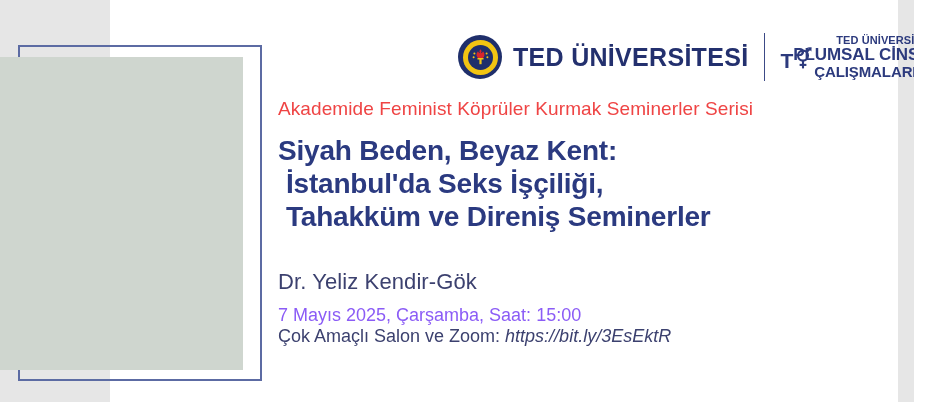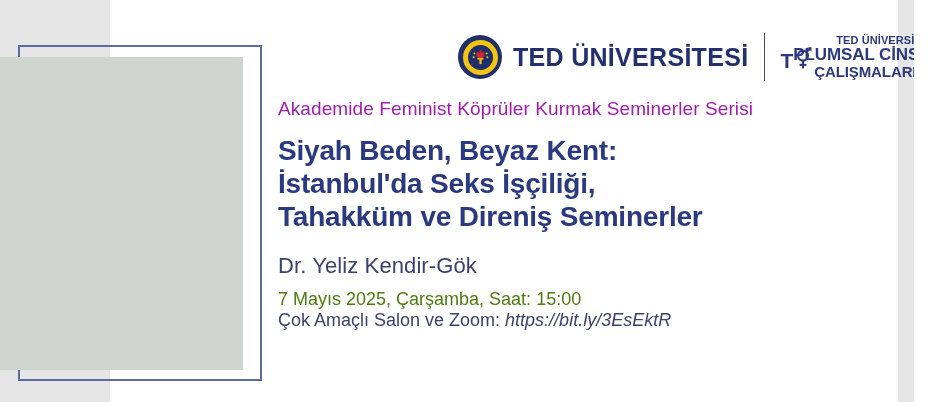--- a/index.html
+++ b/index.html
@@ -173,44 +173,44 @@
 
   
   .content {
     position: absolute;
     left: 278px; top: 98px;
     width: 620px;
     z-index: 4;
   }
   .series-line {
     font-size: 19px;
-    color: #a21caf;
+    color: #ef4444;
     letter-spacing: .1px;
     margin-bottom: 14px;
     white-space: nowrap;
   }
   .title {
     font-size: 28px;
     font-weight: bold;
     color: #2b3a80;
     line-height: 1.18;
     letter-spacing: -.2px;
   }
   .title-line { white-space: nowrap; }
-  .title-line.indent { }
+  .title-line.indent { margin-left: 8px; }
   .speaker {
-    margin-top: 20px;
+    margin-top: 36px;
     font-size: 22px;
     color: #3c416f;
     letter-spacing: .1px;
   }
   .datetime {
     margin-top: 10px;
     font-size: 18px;
-    color: #4d7c0f;
+    color: #8b5cf6;
   }
   .venue {
     margin-top: 0;
     font-size: 18px;
     color: #3c416f;
   }
   .venue .url {
     font-style: italic;
   }
 </style>

